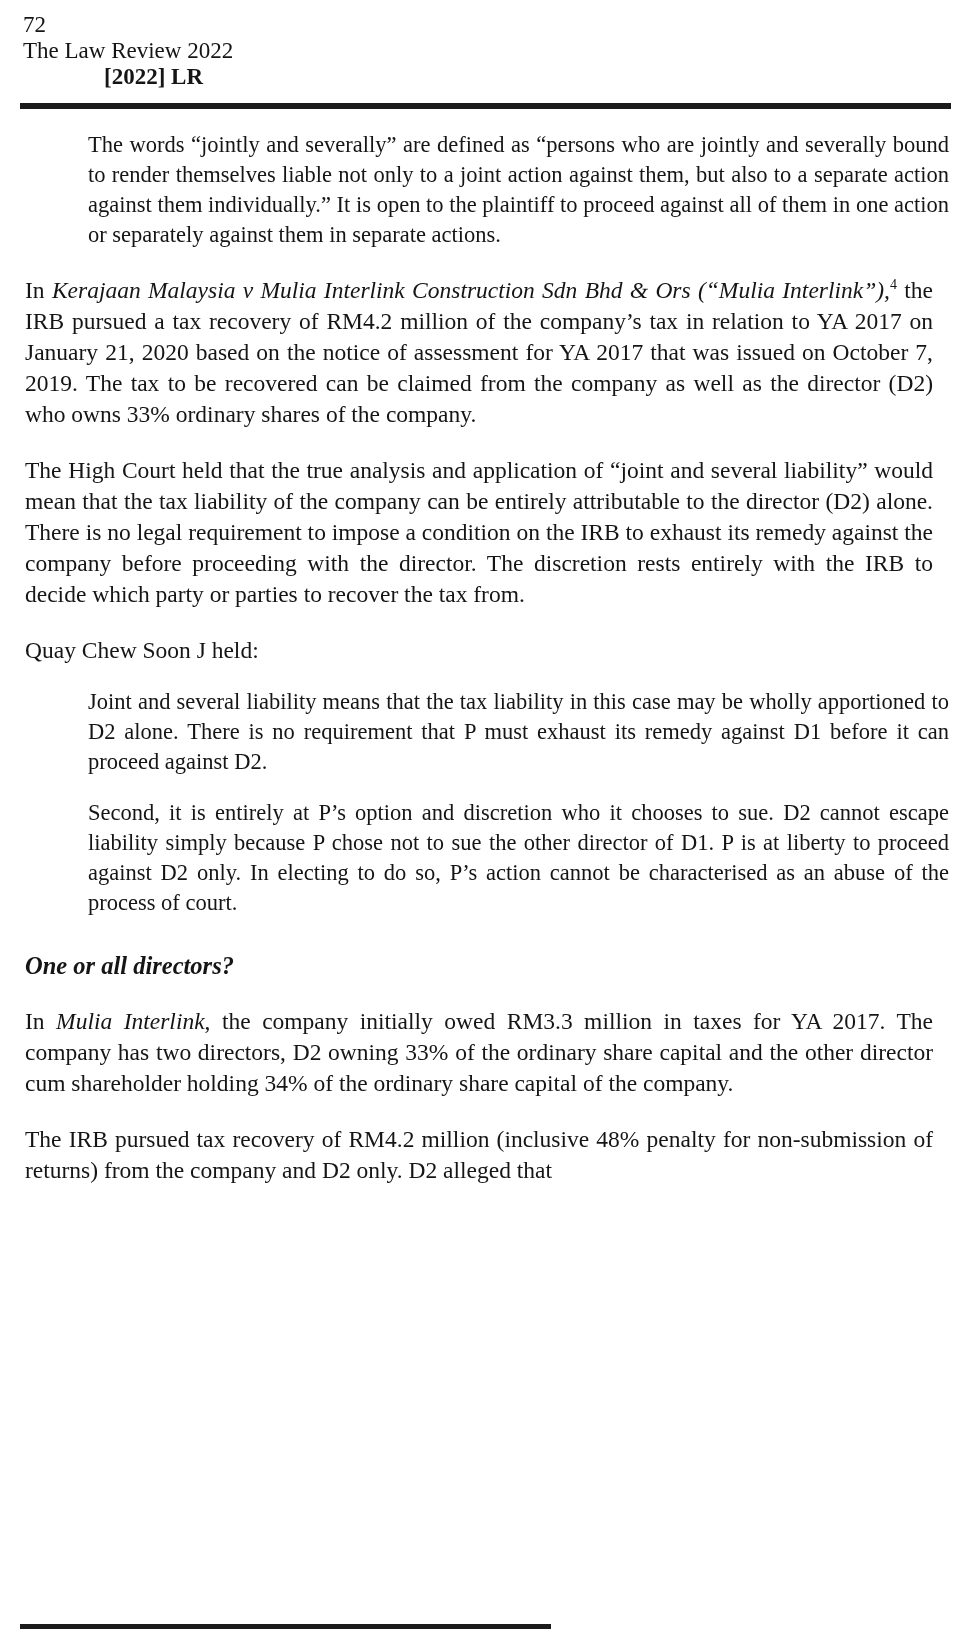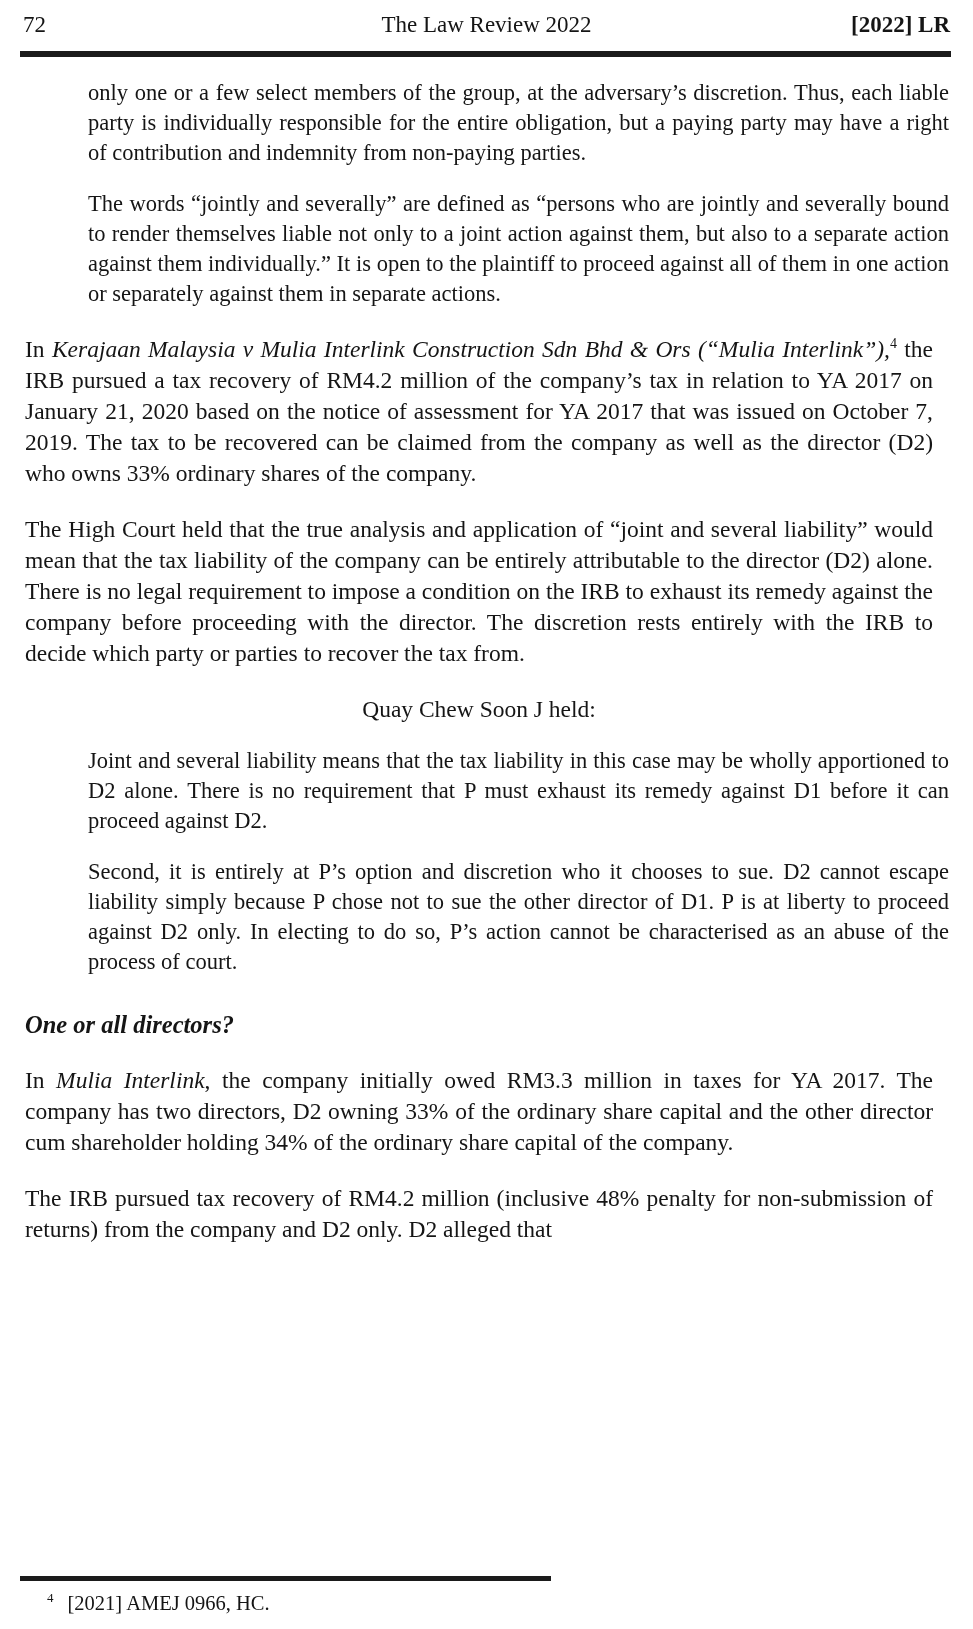--- a/index.html
+++ b/index.html
@@ -16,20 +16,21 @@
     font-family: "Liberation Serif", "DejaVu Serif", serif;
     overflow: hidden;
     box-sizing: border-box;
   }
   .running-header {
     display: flex;
     align-items: baseline;
     padding: 12px 23px 0 23px;
     font-size: 23px;
     line-height: 26px;
+    flex-direction: column;
   }
   .running-header .hdr-left  { width: 180px; text-align: left; }
   .running-header .hdr-center{ flex: 1; text-align: center; }
   .running-header .hdr-right { width: 180px; text-align: right; font-weight: bold; }
   .header-rule {
     height: 6px;
     background: #1b1b1b;
     margin: 13px 22px 0 20px;
   }
   main {
@@ -41,21 +42,21 @@
     margin: 21px 0 0 63px;
     font-size: 22.5px;
     line-height: 30px;
   }
   .bq.first { margin-top: 21px; }
   .body-para {
     margin: 25px 16px 0 0;
     font-size: 23.5px;
     line-height: 31px;
   }
-  .body-para.judge { text-align: center; }
+  .body-para.judge { text-align: left; }
   .section-heading {
     margin: 33px 0 4px 0;
     font-size: 24.5px;
     line-height: 30px;
     font-style: italic;
     font-weight: bold;
     text-align: left;
   }
   .em { font-style: italic; }
   sup {
@@ -90,21 +91,20 @@
 
   <header class="running-header">
     <span class="hdr-left">72</span>
     <span class="hdr-center">The Law Review 2022</span>
     <span class="hdr-right">[2022] LR</span>
   </header>
 
   <div class="header-rule"></div>
 
   <main>
-    <p class="bq first">only one or a few select members of the group, at the adversary’s discretion. Thus, each liable party is individually responsible for the entire obligation, but a paying party may have a right of contribution and indemnity from non-paying parties.</p>
 
     <p class="bq">The words “jointly and severally” are defined as “persons who are jointly and severally bound to render themselves liable not only to a joint action against them, but also to a separate action against them individually.” It is open to the plaintiff to proceed against all of them in one action or separately against them in separate actions.</p>
 
     <p class="body-para"><span>In </span><span class="em">Kerajaan Malaysia v Mulia Interlink Construction Sdn Bhd &amp; Ors (“Mulia Interlink”),</span><sup>4</sup><span> the IRB pursued a tax recovery of RM4.2 million of the company’s tax in relation to YA 2017 on January 21, 2020 based on the notice of assessment for YA 2017 that was issued on October 7, 2019. The tax to be recovered can be claimed from the company as well as the director (D2) who owns 33% ordinary shares of the company.</span></p>
 
     <p class="body-para">The High Court held that the true analysis and application of “joint and several liability” would mean that the tax liability of the company can be entirely attributable to the director (D2) alone. There is no legal requirement to impose a condition on the IRB to exhaust its remedy against the company before proceeding with the director. The discretion rests entirely with the IRB to decide which party or parties to recover the tax from.</p>
 
     <p class="body-para judge">Quay Chew Soon J held:</p>
 
     <p class="bq">Joint and several liability means that the tax liability in this case may be wholly apportioned to D2 alone. There is no requirement that P must exhaust its remedy against D1 before it can proceed against D2.</p>
@@ -113,18 +113,15 @@
 
     <h2 class="section-heading">One or all directors?</h2>
 
     <p class="body-para"><span>In </span><span class="em">Mulia Interlink</span><span>, the company initially owed RM3.3 million in taxes for YA 2017. The company has two directors, D2 owning 33% of the ordinary share capital and the other director cum shareholder holding 34% of the ordinary share capital of the company.</span></p>
 
     <p class="body-para">The IRB pursued tax recovery of RM4.2 million (inclusive 48% penalty for non-submission of returns) from the company and D2 only. D2 alleged that</p>
   </main>
 
   <footer>
     <div class="footnote-rule"></div>
-    <p class="footnote">
-      <sup>4</sup><span>[2021] AMEJ 0966, HC.</span>
-    </p>
   </footer>
 
 </div>
 
 </body></html>

